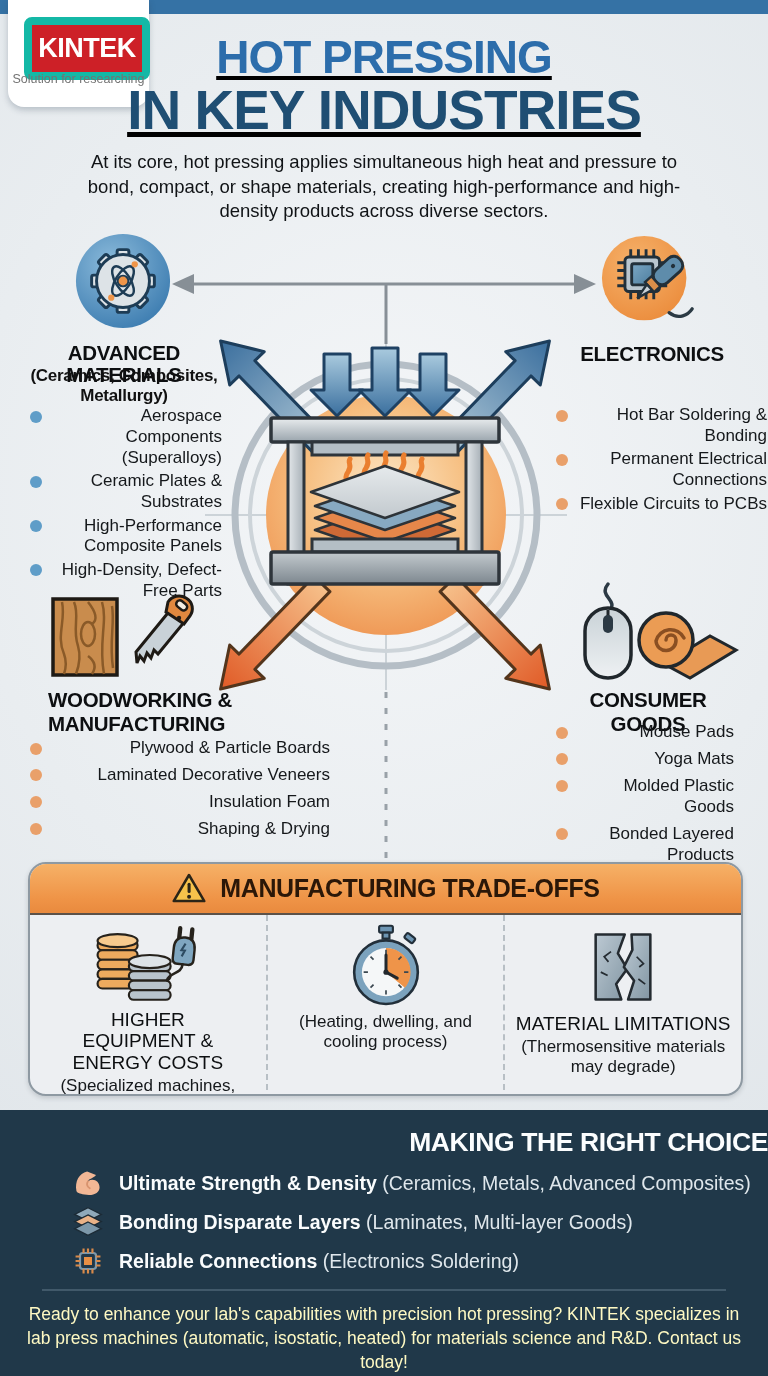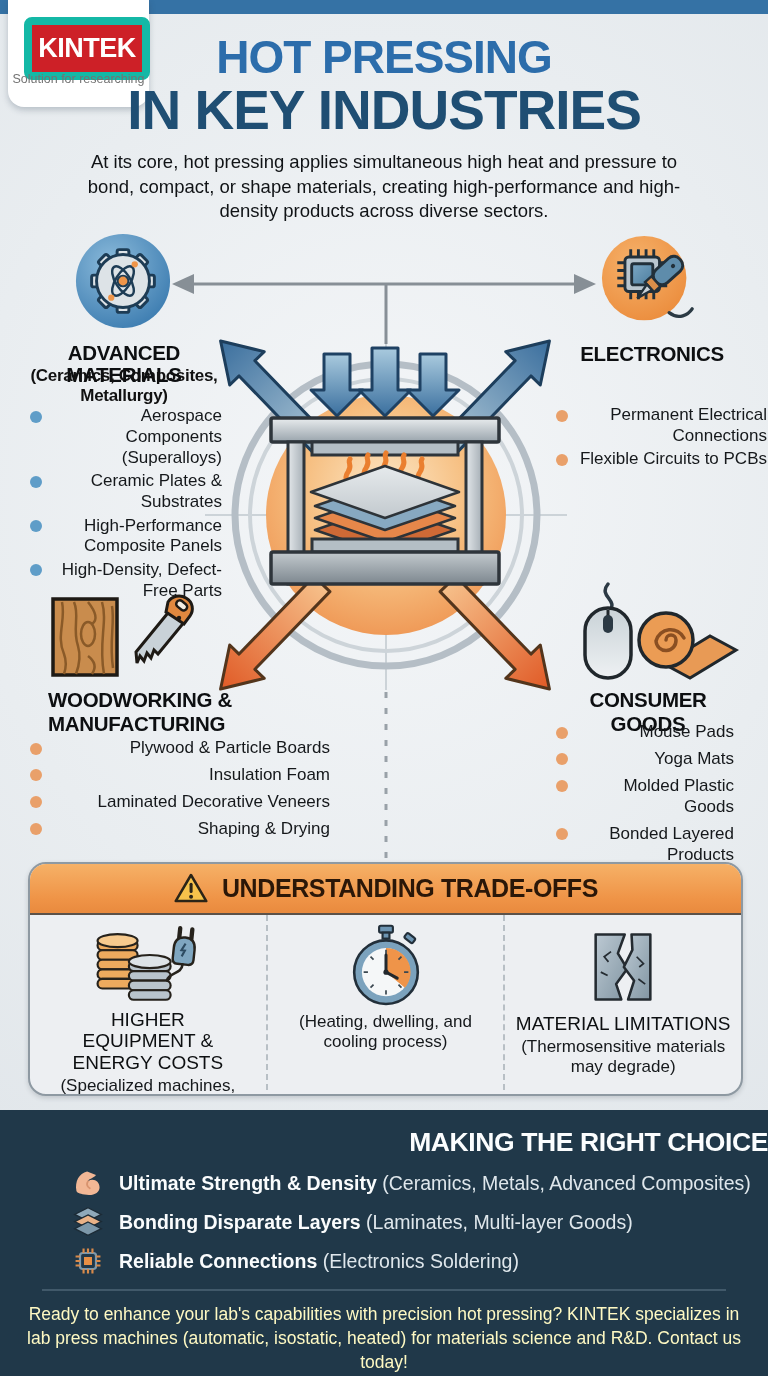--- a/index.html
+++ b/index.html
@@ -7,21 +7,21 @@
   .page{position:relative;width:768px;height:1376px;margin:0 auto;overflow:hidden;
         background:radial-gradient(ellipse 90% 55% at 50% 36%, #f4f6f8 0%, #e9edf0 60%, #e2e7eb 100%);}
   
   .topbar{position:absolute;left:0;top:0;width:768px;height:14px;background:#3572a5;}
   .logo-card{position:absolute;left:8px;top:0;width:141px;height:107px;background:#fff;
              border-radius:0 0 16px 16px;box-shadow:0 3px 6px rgba(40,60,80,.25);}
   .logo-box{position:absolute;left:16px;top:17px;width:110px;height:47px;background:#cd2027;
             border:8px solid #14b8a6;border-radius:8px;display:flex;align-items:center;justify-content:center;
             color:#fff;font-weight:bold;font-size:27px;letter-spacing:-.5px;}
   .logo-tagline{position:absolute;left:0;top:72px;width:141px;text-align:center;font-size:12.5px;color:#737373;}
-  .main-title{position:absolute;left:0;top:34px;width:768px;text-align:center;line-height:1.04;}
+  .main-title{position:absolute;left:0;top:34px;width:768px;text-align:center;line-height:1.04;text-decoration:underline;}
   .main-title .t1{font-size:46px;font-weight:bold;color:#2c6dab;letter-spacing:-1px;}
   .main-title .t2{font-size:55px;font-weight:bold;color:#1f4e73;letter-spacing:-1px;}
   .intro{position:absolute;left:84px;top:150px;width:600px;text-align:center;font-size:18.5px;
          line-height:1.33;color:#101316;}
   
   .diagram{position:absolute;left:0;top:230px;width:768px;height:640px;}
   .diagram svg.canvas{position:absolute;left:0;top:0;}
   .q-icon{position:absolute;}
   .q-title{position:absolute;font-weight:bold;color:#0d0f11;letter-spacing:-.3px;}
   .q-adv-title{left:8px;top:112px;width:232px;text-align:center;font-size:20.5px;line-height:1.08;}
@@ -293,51 +293,52 @@
       <div class="rail" style="top:12px;height:128px"></div>
       <li>Aerospace Components (Superalloys)</li>
       <li>Ceramic Plates &amp; Substrates</li>
       <li>High-Performance Composite Panels</li>
       <li>High-Density, Defect-Free Parts</li>
     </ul>
 
     <div class="q-title q-elec-title">ELECTRONICS</div>
     <ul class="bullets b-elec">
       <div class="rail" style="top:12px;height:84px"></div>
+      <li>Hot Bar Soldering &amp; Bonding</li>
       <li>Permanent Electrical Connections</li>
       <li>Flexible Circuits to PCBs</li>
     </ul>
 
     <div class="q-title q-wood-title">WOODWORKING &amp; MANUFACTURING</div>
     <ul class="bullets b-wood">
       <div class="rail" style="top:12px;height:82px"></div>
       <li>Plywood &amp; Particle Boards</li>
+      <li>Laminated Decorative Veneers</li>
       <li>Insulation Foam</li>
-      <li>Laminated Decorative Veneers</li>
       <li>Shaping &amp; Drying</li>
     </ul>
 
     <div class="q-title q-cons-title">CONSUMER GOODS</div>
     <ul class="bullets b-cons">
       <div class="rail" style="top:12px;height:84px"></div>
       <li>Mouse Pads</li>
       <li>Yoga Mats</li>
       <li>Molded Plastic Goods</li>
       <li>Bonded Layered Products</li>
     </ul>
   </div>
 
   <div class="tradeoffs">
     <div class="to-header">
       <svg width="36" height="33" viewBox="0 0 40 36">
         <path d="M20,3 L37,32 L3,32 Z" fill="#f6c24b" stroke="#2b2417" stroke-width="2.8" stroke-linejoin="round"></path>
         <rect x="18.4" y="11.5" width="3.4" height="11.5" rx="1.7" fill="#2b2417"></rect>
         <circle cx="20.1" cy="27.2" r="2.2" fill="#2b2417"></circle>
       </svg>
-      <span class="to-title">UNDERSTANDING TRADE-OFFS</span>
+      <span class="to-title">MANUFACTURING TRADE-OFFS</span>
     </div>
     <div class="to-body">
 
       <div class="to-col">
         <div class="to-icon">
           <svg width="118" height="80" viewBox="0 0 132 92">
             <g stroke="#26221c" stroke-width="2.5">
               <rect x="8" y="18" width="46" height="11" rx="5.5" fill="#edaa5e"></rect>
               <rect x="8" y="29" width="46" height="11" rx="5.5" fill="#edaa5e"></rect>
               <rect x="8" y="40" width="46" height="11" rx="5.5" fill="#edaa5e"></rect>

